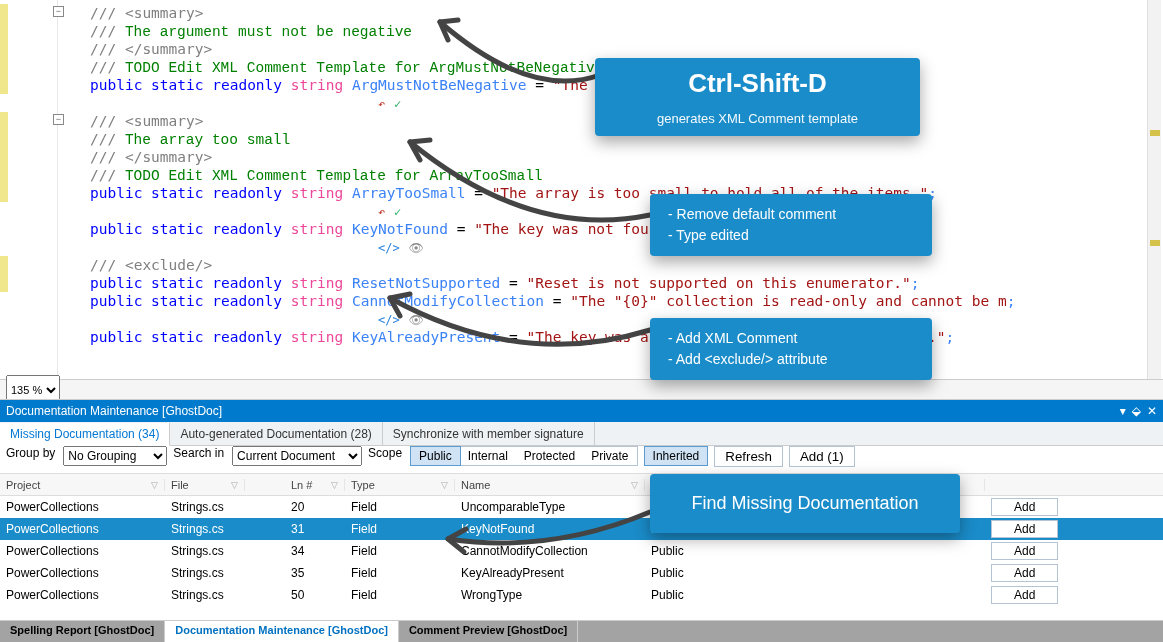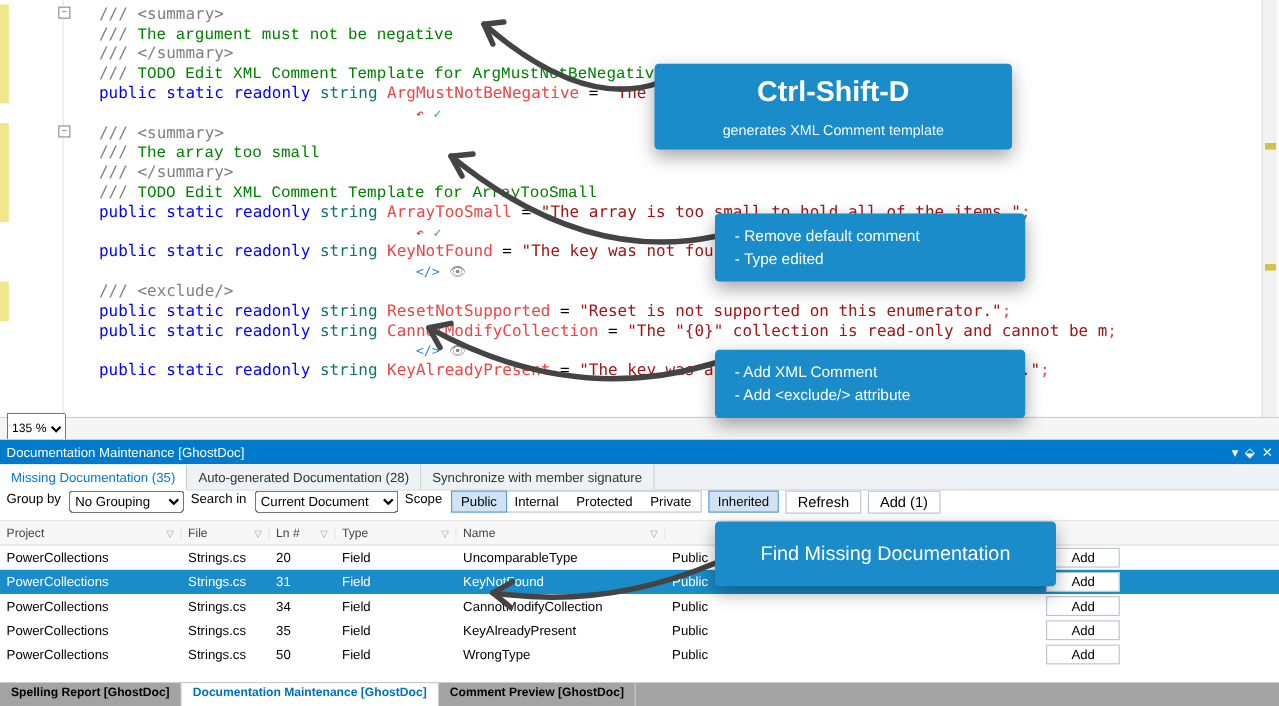--- a/index.html
+++ b/index.html
@@ -7,22 +7,22 @@
 .code-area { position: relative; height: 400px; background: #fff; border-bottom: 1px solid #ccc; overflow: hidden; }
 .gutter { position: absolute; left: 0; top: 0; width: 58px; height: 100%; background: #fff; border-right: 1px solid #e8e8e8; }
 .gutter .bar { position: absolute; left: 0; width: 8px; background: #f0e68c; }
 .gutter .fold { position: absolute; left: 53px; width: 11px; height: 11px; border: 1px solid #888; background: #fff; font-size: 9px; text-align: center; line-height: 9px; color: #666; cursor: pointer; }
 .code-lines { position: absolute; left: 90px; top: 4px; font-family: Consolas, monospace; font-size: 14.5px; line-height: 18px; white-space: pre; }
 .code-lines .cl { height: 18px; }
 .c-slash { color: #808080; }
 .c-tag { color: #808080; }
 .c-doc { color: #008000; font-family: Liberation Mono, monospace; }
 .c-kw { color: #0000ff; }
-.c-type { color: #0f766e; }
-.c-id { color: #ef4444; }
+.c-type { color: #ec4899; }
+.c-id { color: #3b82f6; }
 .c-str { color: #a31515; }
 .bookmark { display: inline-block; }
 .bm-arrow { color: #c0392b; font-size: 12px; }
 .bm-check { color: #27ae60; font-size: 12px; }
 .bm-tag { color: #2e86de; font-size: 12px; }
 .bm-eye { color: #888; font-size: 12px; }
 .callout { position: absolute; background: #1a8cc9; color: #fff; padding: 10px 18px; border-radius: 4px; box-shadow: 0 6px 16px rgba(0,0,0,0.35); z-index: 10; }
 .callout.header h2 { font-size: 26px; font-weight: 600; margin-bottom: 12px; }
 .callout .sub { font-size: 13px; opacity: 0.95; }
 .callout.small { font-size: 14px; line-height: 1.5; }
@@ -48,21 +48,21 @@
 
 .grid { position: relative; }
 .grid-head { display: flex; background: #f7f7f7; border-bottom: 1px solid #ddd; height: 22px; align-items: center; }
 .grid-head .col { padding: 0 6px; font-size: 11px; color: #444; border-right: 1px solid #e5e5e5; display: flex; align-items: center; justify-content: space-between; }
 .grid-head .filter { color: #aaa; font-size: 9px; }
 .grid-row { display: flex; height: 22px; align-items: center; font-size: 12px; }
 .grid-row .col { padding: 0 6px; }
 .grid-row.sel { background: #1a8cc9; color: #fff; }
 .col.project { width: 165px; }
 .col.file { width: 80px; }
-.col.ln { width: 60px; }
+.col.ln { width: 60px; margin-left: 40px; }
 .col.type { width: 110px; }
 .col.name { width: 190px; }
 .col.access { width: 165px; }
 .col.criteria { width: 175px; color: transparent; }
 .col.addcol { width: 80px; }
 .addbtn { padding: 1px 22px; border: 1px solid #b5c4d4; background: #fff; cursor: pointer; font-size: 12px; }
 
 .bottom-tabs { position: absolute; bottom: 0; left: 0; right: 0; height: 22px; background: #a3a3a3; display: flex; border-top: 1px solid #ccc; font-weight: bold; }
 .bottom-tabs .btab { padding: 3px 10px; font-size: 11px; border-right: 1px solid #ccc; cursor: pointer; }
 .bottom-tabs .btab.active { background: #fff; color: #0070c0; }
@@ -122,21 +122,21 @@
 
 <div class="panel-titlebar">
   <span>Documentation Maintenance [GhostDoc]</span>
   <div class="ticons">
     <span>▾</span>
     <span>⬙</span>
     <span>✕</span>
   </div>
 </div>
 <div class="panel-tabs">
-  <div class="ptab active">Missing Documentation (35)</div>
+  <div class="ptab active">Missing Documentation (34)</div>
   <div class="ptab">Auto-generated Documentation (28)</div>
   <div class="ptab">Synchronize with member signature</div>
 </div>
 <div class="toolbar">
   <label>Group by</label>
   <select style="width:104px"><option>No Grouping</option></select>
   <label>Search in</label>
   <select style="width:130px"><option>Current Document</option></select>
   <label>Scope</label>
   <div class="seg">

